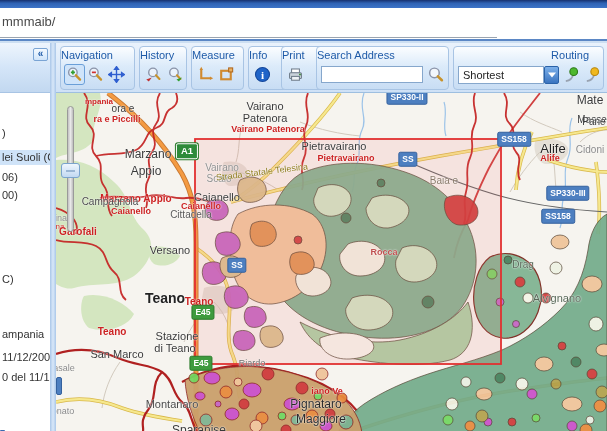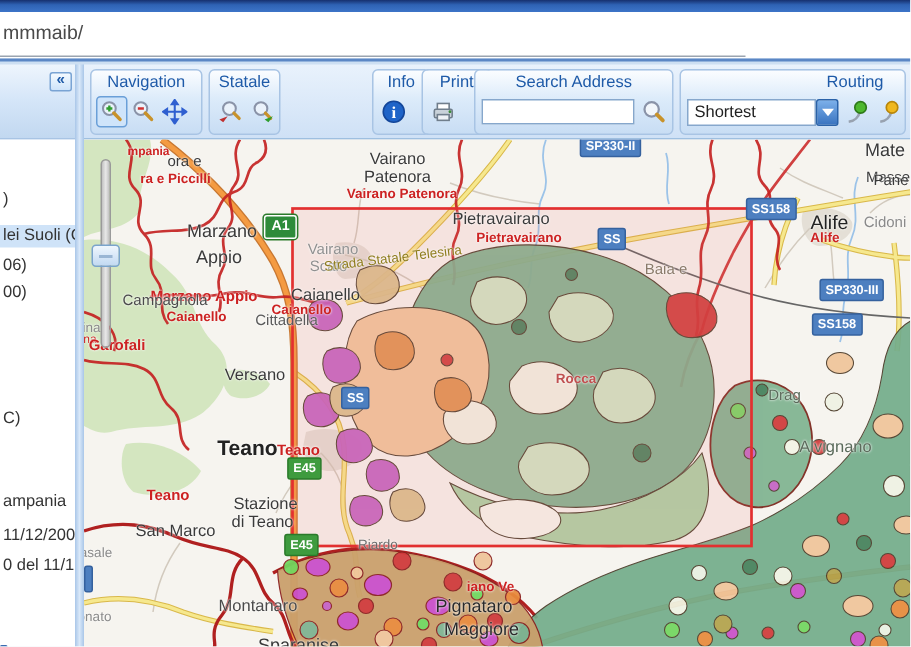--- a/index.html
+++ b/index.html
@@ -28,21 +28,21 @@
   .layer-item.sel{background:#cfe3f8;}
   #sidebar-mark{position:absolute;left:0;top:337px;width:5px;height:18px;background:#3a6ab0;border-radius:1px;}
   
   #splitter{position:absolute;left:50px;top:2px;width:6px;height:390px;
             background:linear-gradient(90deg,#a9c6e8,#d9e8f9 50%,#a9c6e8);}
   
   #toolbar{position:absolute;left:56px;top:2px;width:551px;height:50px;
            background:linear-gradient(#e9f2fc,#cfe1f6);border-bottom:1px solid #9ebfe0;}
   .group{position:absolute;top:3px;height:44px;border:1px solid #a8c4e4;border-radius:4px;
          background:linear-gradient(#fbfdff,#dcebfa 45%,#c8ddf4);}
-  .group-label{font-size:11px;color:#1e5aa8;text-align:center;padding-top:2px;white-space:nowrap;overflow:hidden;}
+  .group-label{font-size:11px;color:#1e5aa8;padding-top:2px;white-space:nowrap;overflow:hidden;}
   .icons{position:absolute;left:0;right:0;top:17px;display:flex;align-items:center;padding-left:3px;}
   .icon-btn{width:21px;height:21px;display:flex;align-items:center;justify-content:center;
             border:1px solid transparent;border-radius:3px;cursor:pointer;flex:none;}
   .icon-btn.sel{background:#cfe4fa;border-color:#6a9fd8;}
   #search-input{position:absolute;left:4px;top:19px;width:102px;height:17px;border:1px solid #86a7cc;
                 font-size:11px;padding:0 3px;font-family:"Liberation Sans",sans-serif;}
   #routing-select{position:absolute;left:4px;top:19px;width:86px;height:18px;background:#fff;
                   border:1px solid #86a7cc;font-size:11px;color:#222;line-height:16px;padding-left:4px;cursor:pointer;}
   #routing-arrow{position:absolute;left:90px;top:19px;width:15px;height:18px;cursor:pointer;
                  background:linear-gradient(#7cb0ea,#3a74c0);border:1px solid #2a62a8;border-radius:2px;
@@ -125,39 +125,57 @@
                   <path d="M8 15.4 L6.2 12.8 H9.8 Z"></path>
                   <path d="M0.6 8 L3.2 6.2 V9.8 Z"></path>
                   <path d="M15.4 8 L12.8 6.2 V9.8 Z"></path>
                 </g>
               </svg>
           </span>
         </div>
       </div>
 
       <div class="group" style="left:83px;width:48px;">
-        <div class="group-label">Statale</div>
+        <div class="group-label">History</div>
         <div class="icons">
           <span class="icon-btn">
             <svg width="17" height="17" viewBox="0 0 16 16">
                 <circle cx="7.5" cy="6" r="4" fill="#eaf2fb" stroke="#8a93a8" stroke-width="1.3"></circle>
                 <line x1="10.3" y1="8.8" x2="13.6" y2="12.2" stroke="#c8922a" stroke-width="2" stroke-linecap="round"></line>
                 <path d="M1.2 12.8 L6.4 10.8 L3.6 14.6 Z" fill="#c03030"></path>
               </svg>
           </span>
           <span class="icon-btn">
             <svg width="17" height="17" viewBox="0 0 16 16">
                 <circle cx="7.5" cy="6" r="4" fill="#eaf2fb" stroke="#8a93a8" stroke-width="1.3"></circle>
                 <line x1="10.3" y1="8.8" x2="13.6" y2="12.2" stroke="#c8922a" stroke-width="2" stroke-linecap="round"></line>
                 <path d="M6.2 12.8 L1 10.8 L3.8 14.6 Z" fill="#2f9e2f" transform="translate(8,0) scale(-1,1) translate(-8,0)"></path>
               </svg>
           </span>
         </div>
       </div>
 
+      <div class="group" style="left:135px;width:53px;">
+        <div class="group-label">Measure</div>
+        <div class="icons">
+          <span class="icon-btn">
+            <svg width="17" height="17" viewBox="0 0 16 16">
+                <path d="M4 3 V11.5 H13" fill="none" stroke="#d08a30" stroke-width="2"></path>
+                <path d="M4 0.8 L2.4 3.8 H5.6 Z" fill="#d08a30"></path>
+                <path d="M15.2 11.5 L12.2 9.9 V13.1 Z" fill="#d08a30"></path>
+              </svg>
+          </span>
+          <span class="icon-btn">
+            <svg width="17" height="17" viewBox="0 0 16 16">
+                <rect x="3" y="4.5" width="9" height="8" fill="none" stroke="#d08a30" stroke-width="2"></rect>
+                <rect x="10" y="1.8" width="3.8" height="3.8" fill="#e8b060" stroke="#b06820"></rect>
+              </svg>
+          </span>
+        </div>
+      </div>
 
       <div class="group" style="left:192px;width:39px;">
         <div class="group-label">Info</div>
         <div class="icons">
           <span class="icon-btn">
             <svg width="17" height="17" viewBox="0 0 16 16">
                 <circle cx="8" cy="8" r="6.6" fill="#1f64c8" stroke="#14479a"></circle>
                 <text x="8" y="12" font-size="10.5" fill="#fff" text-anchor="middle" font-family="Liberation Serif,serif" font-weight="bold">i</text>
               </svg>
           </span>

